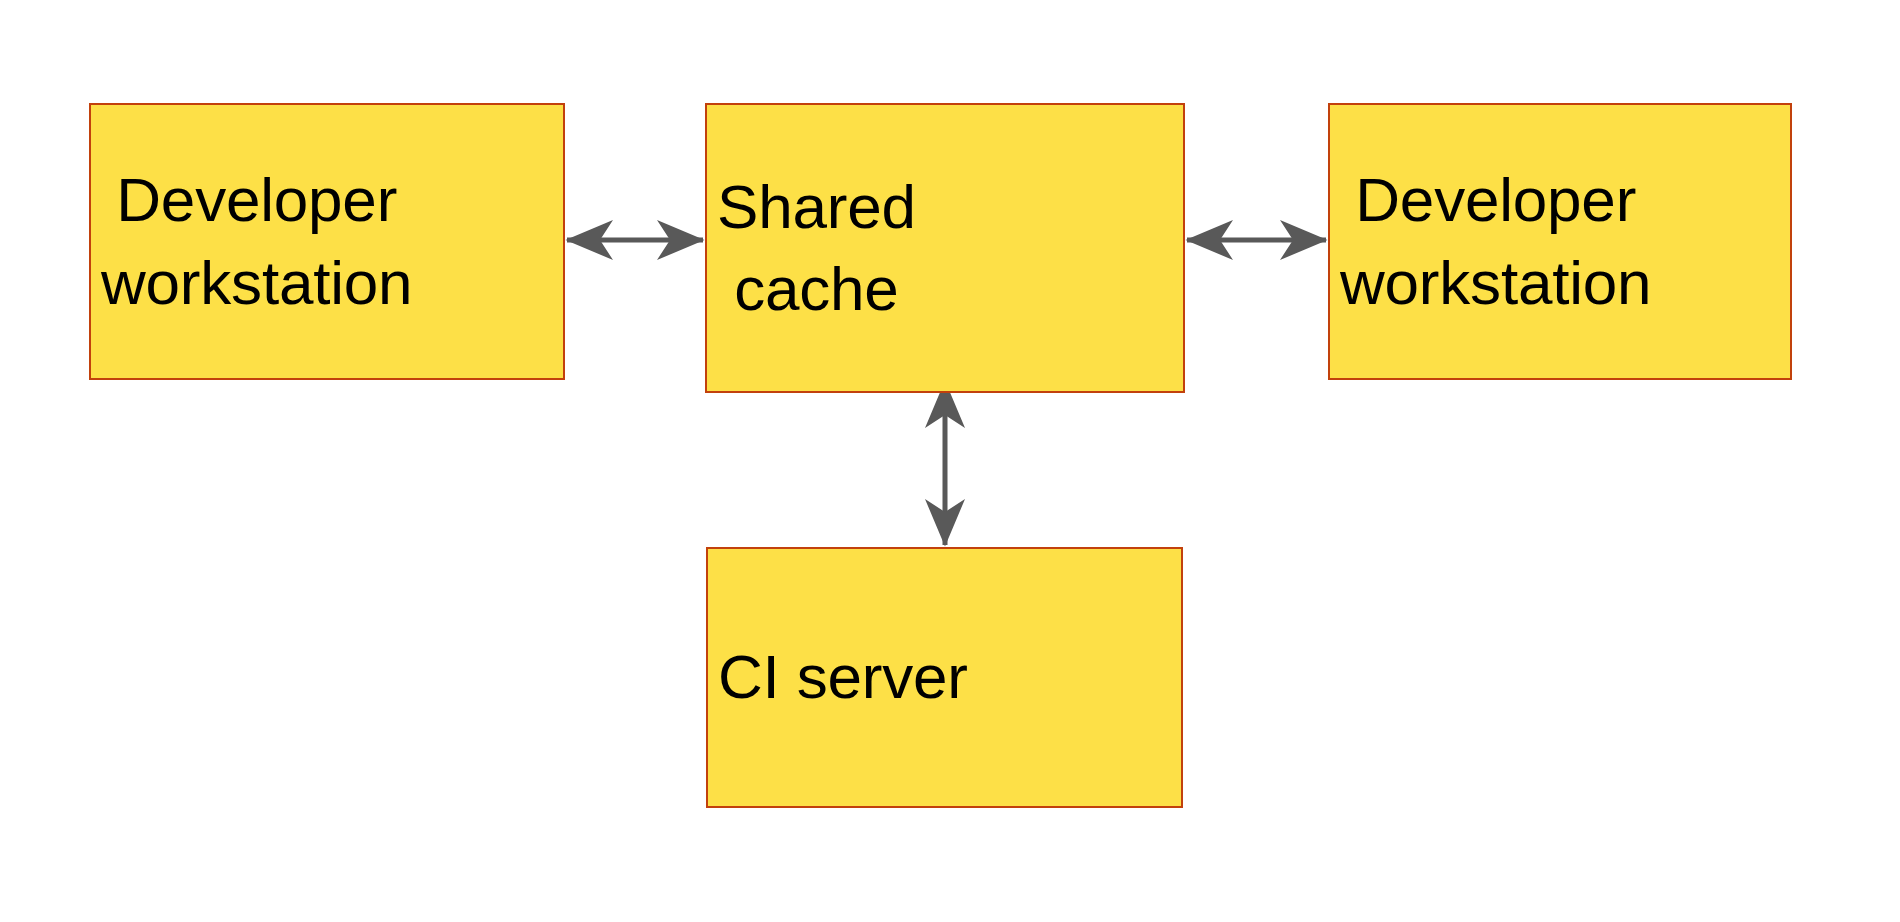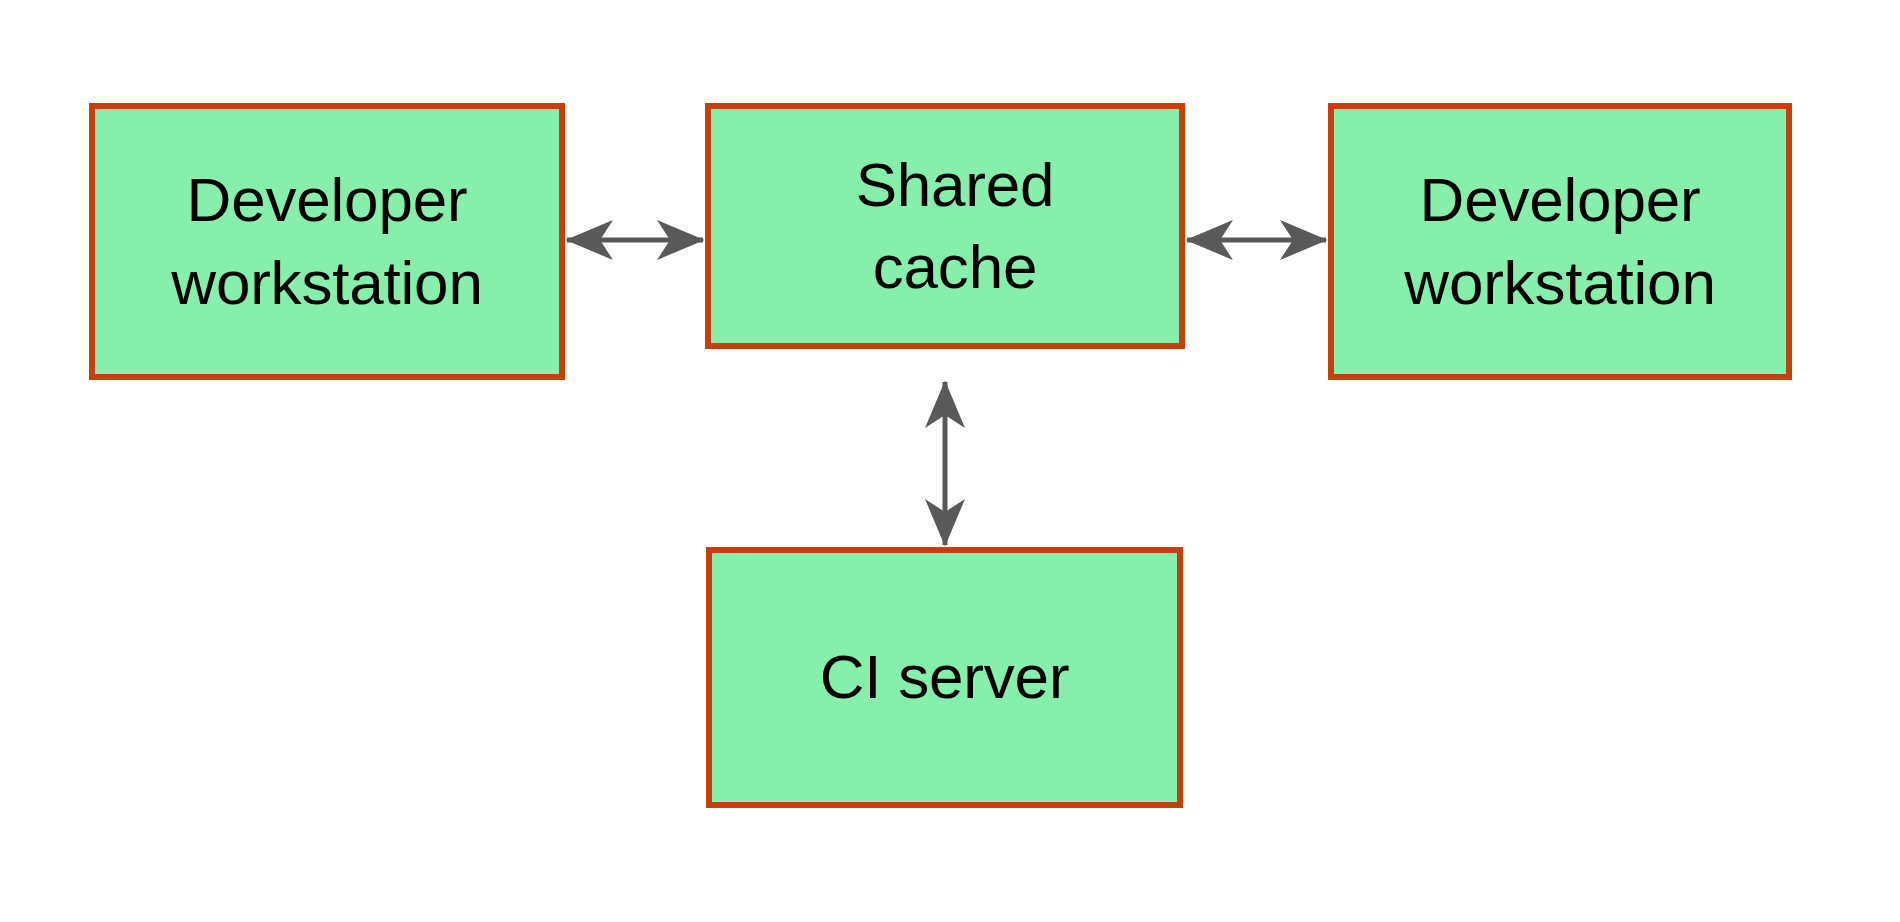--- a/index.html
+++ b/index.html
@@ -18,25 +18,24 @@
   #diagram-canvas {
     position: absolute;
     left: 0;
     top: 0;
     width: 1900px;
     height: 922px;
   }
   .node-box {
     position: absolute;
     box-sizing: border-box;
-    background: #86efac;
-    border: 6px solid #c2410c;
+    background: #fde047;
+    border: 2px solid #c2410c;
     display: flex;
     align-items: center;
-    justify-content: center;
     text-align: center;
   }
   .node-label {
     color: #000000;
     font-family: "Liberation Sans", sans-serif;
     font-size: 62px;
     line-height: 1.33;
     font-weight: 400;
     letter-spacing: -0.2px;
     white-space: pre-line;
@@ -45,21 +44,21 @@
   .connector-layer {
     position: absolute;
     left: 0;
     top: 0;
     width: 1900px;
     height: 922px;
     pointer-events: none;
   }
   
   #node-dev-left   { left: 89px;   top: 103px; width: 476px; height: 277px; }
-  #node-shared     { left: 705px;  top: 103px; width: 480px; height: 246px; padding-left: 20px; }
+  #node-shared     { left: 705px;  top: 103px; width: 480px; height: 290px; }
   #node-dev-right  { left: 1328px; top: 103px; width: 464px; height: 277px; }
   #node-ci-server  { left: 706px;  top: 547px; width: 477px; height: 261px; }
 </style>
 </head>
 <body>
 
 <div id="diagram-canvas">
 
   <svg class="connector-layer" viewBox="0 0 1900 922" width="1900" height="922" xmlns="http://www.w3.org/2000/svg">
     <defs>

